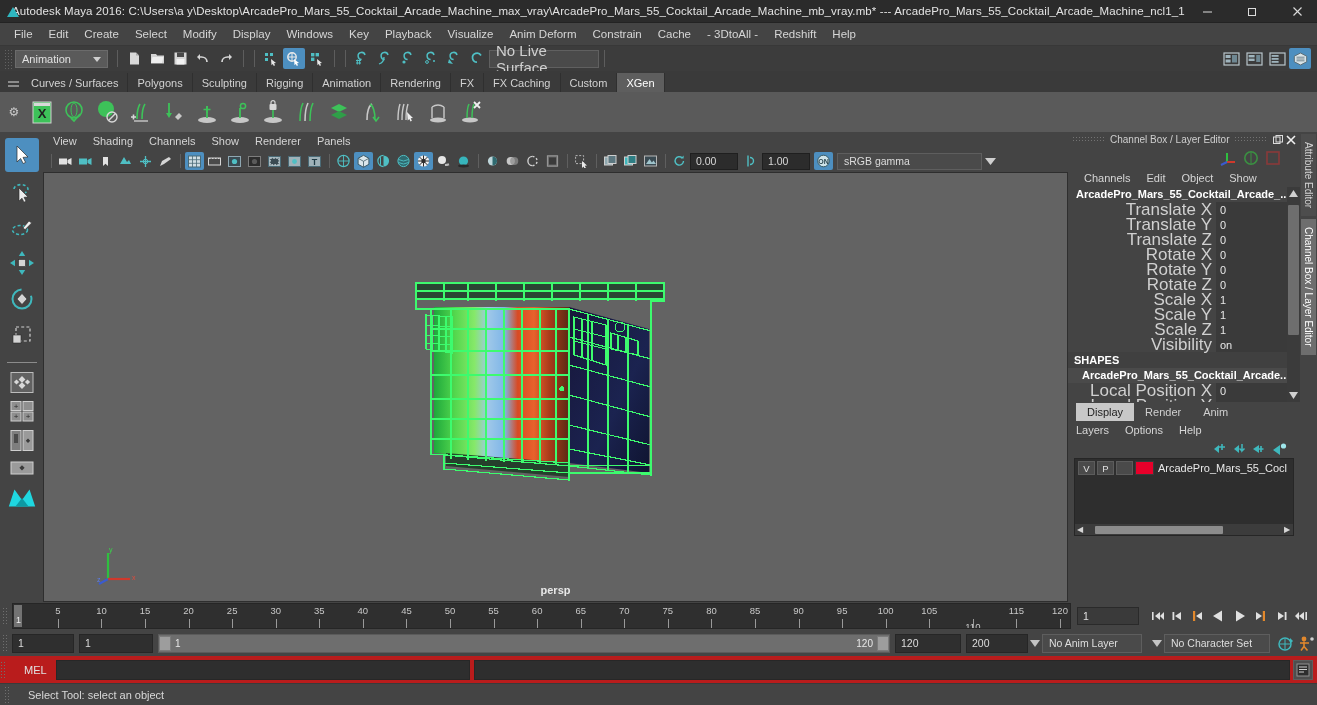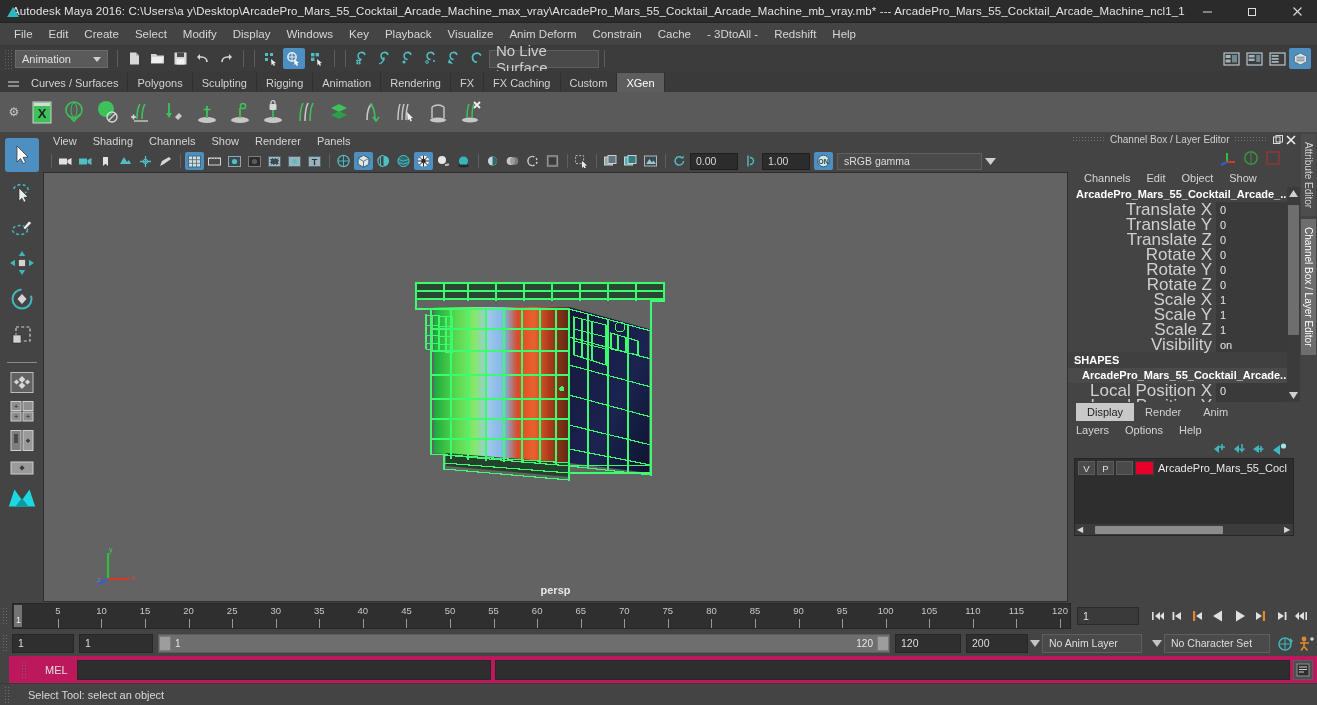--- a/index.html
+++ b/index.html
@@ -190,22 +190,22 @@
     font-size: 10.5px; display: flex; align-items: center; padding-left: 5px; }
   .rg-bar { flex: 1 1 auto; height: 19px; background: #6e6e6e; border:1px solid #5b5b5b;
     position: relative; display:flex; align-items:center; }
   .rg-handle { width: 12px; height: 15px; background: #9d9d9d; border:1px solid #7b7b7b; }
   .rg-txt { font-size:10px; color:#e8e8e8; padding: 0 4px;}
   .rg-combo { height:19px; background:#4a4a4a; border:1px solid #5e5e5e; color:#dedede;
     font-size:10.5px; display:flex; align-items:center; padding: 0 6px; }
   .rg-arrow { width: 14px; display:flex; align-items:center; justify-content:center; }
 
   
-  .cmdline { height: 27px; background: #be185d; display: flex; align-items: center;
-    flex:0 0 27px; padding-left: 12px; margin-left: 9px; }
+  .cmdline { height: 27px; background: #b91c1c; display: flex; align-items: center;
+    flex:0 0 27px; padding-left: 0; }
   .mel-label { font-size: 11px; color: #e0e0e0; padding: 0 9px 0 14px; }
   .mel-input { height: 20px; background: #2e2e2e; border: 1px solid #272727; }
   .mel-out { height: 20px; background: #2e2e2e; border: 1px solid #272727; flex: 1 1 auto;
     margin-left: 4px; margin-right: 3px;}
   .mel-scriptbtn { width: 20px; height: 20px; background:#4e4e4e; border:1px solid #5d5d5d;
     display:flex;align-items:center;justify-content:center; margin-right:4px;}
 
   
   .helpline { height: 22px; background: #444444; display: flex; align-items: center;
     flex:0 0 22px; padding-left: 4px; border-top:1px solid #3a3a3a;}
@@ -1116,21 +1116,21 @@
         <div class="ts-lab" style="left: 742px;">85</div>
         <div class="ts-tick" style="left: 785.571px;"></div>
         <div class="ts-lab" style="left: 785.571px;">90</div>
         <div class="ts-tick" style="left: 829.143px;"></div>
         <div class="ts-lab" style="left: 829.143px;">95</div>
         <div class="ts-tick" style="left: 872.714px;"></div>
         <div class="ts-lab" style="left: 872.714px;">100</div>
         <div class="ts-tick" style="left: 916.286px;"></div>
         <div class="ts-lab" style="left: 916.286px;">105</div>
         <div class="ts-tick" style="left: 959.857px;"></div>
-        <div class="ts-lab" style="left: 959.857px;">110</div>
+        <div class="ts-lab" style="left: 959.857px; margin-top: 16px;">110</div>
         <div class="ts-tick" style="left: 1003.43px;"></div>
         <div class="ts-lab" style="left: 1003.43px;">115</div>
         <div class="ts-tick" style="left: 1047px;"></div>
         <div class="ts-lab" style="left: 1047px;">120</div>
       </div>
     <div class="ts-right">
       <div class="ts-curfield">1</div>
       <div class="pb-btn" style="margin-left:6px">
         <svg width="16" height="14" viewBox="0 0 16 14">
             <path d="M7 7l5-4v8zM12 7l4-4v8z" fill="#e0e0e0"></path>

